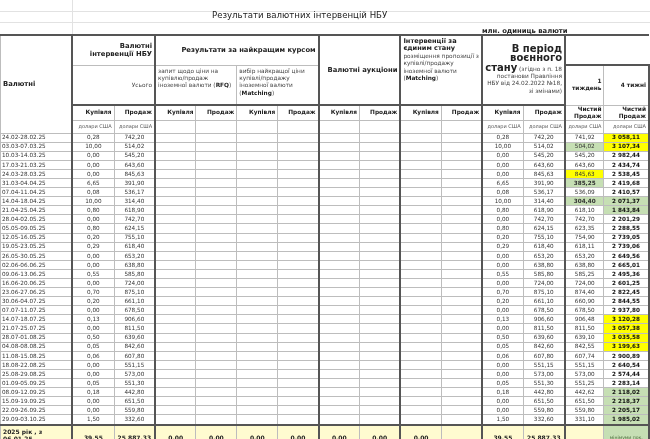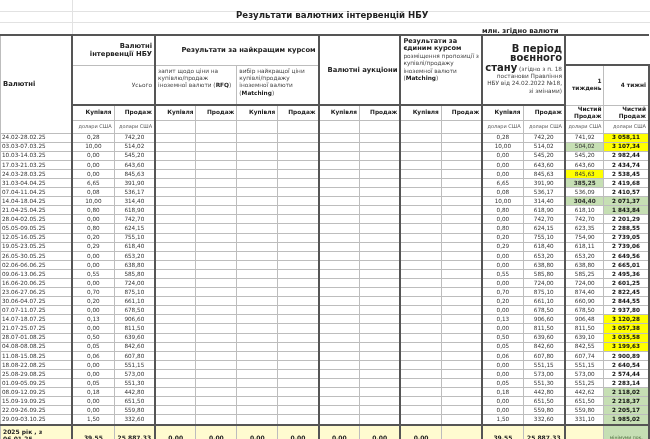--- a/index.html
+++ b/index.html
@@ -2,21 +2,21 @@
 <html><head>
 <meta charset="utf-8">
 <style>
   html, body { margin:0; padding:0; background:#ffffff; }
   body { width:650px; height:439px; overflow:hidden; position:relative;
          font-family:"DejaVu Sans", sans-serif; color:#222; }
   .sheet { position:absolute; left:0; top:0; width:650px; height:439px; }
   
   .gridline-h { position:absolute; left:0; width:650px; height:1px; background:#e2e2e2; }
   .gridline-v { position:absolute; top:0; width:1px; height:34px; background:#e2e2e2; }
-  .title { position:absolute; left:206px; top:10px; font-size:8.6px; font-weight:bold; color:#222; white-space:nowrap;padding-left:30px; }
+  .title { position:absolute; left:182px; top:10px; font-size:8.6px; font-weight:normal; color:#222; white-space:nowrap;padding-left:30px; }
   .units { position:absolute; left:482px; top:27px; font-size:6.8px; font-weight:bold; color:#222; white-space:nowrap; }
 
   table.grid { position:absolute; left:0; top:34px; border-collapse:collapse; table-layout:fixed; }
   table.grid td { border:1px solid #bdbdbd; padding:0 2px; font-size:5.6px; line-height:6.5px; overflow:hidden; white-space:nowrap; }
   table.grid td.h { text-align:right; vertical-align:middle; white-space:normal; }
   .b { font-weight:bold; }
   .hdr-big { font-size:6.8px !important; line-height:8px !important; font-weight:bold; }
   .hdr-sub { font-size:5.8px !important; line-height:7px !important; font-weight:bold; }
   .unit { font-size:5px !important; line-height:5.6px !important; color:#555; }
   .desc { text-align:left !important; font-size:5.8px !important; line-height:7.4px !important; color:#444; vertical-align:top !important; padding-top:2px !important; }
@@ -35,21 +35,21 @@
 </style>
 </head>
 <body>
 
 <div class="sheet">
   <div class="gridline-h" style="top:11px"></div>
   <div class="gridline-h" style="top:22px"></div>
   <div class="gridline-v" style="left:72px"></div>
 
   <div class="title">Результати валютних інтервенцій НБУ</div>
-  <div class="units">млн. згідно валюти</div>
+  <div class="units">млн. одиниць валюти</div>
 
   <table class="grid">
     <colgroup>
       <col style="width:72px">
         <col style="width:42px">
         <col style="width:41px">
       <col style="width:41px">
         <col style="width:41px">
         <col style="width:41px">
         <col style="width:41px">
@@ -64,21 +64,21 @@
     </colgroup>
     <tbody id="tbody">
       <tr class="thickT" style="height:30px">
         <td class="h thickT" rowspan="4" style="text-align:left;border-right:2px solid #555">
           <span class="hdr-big">Валютні</span>
         </td>
         <td class="h thickT thickR hdr-big" colspan="2">Валютні інтервенції НБУ</td>
         <td class="h thickT thickR hdr-big" colspan="4">Результати за найкращим курсом</td>
         <td class="h thickT thickR hdr-big" colspan="2" rowspan="2">Валютні аукціони</td>
         <td class="h thickT thickR desc" colspan="2" rowspan="2">
-          <span class="b" style="font-size:6.6px;color:#222">Результати за єдиним курсом</span><br>
+          <span class="b" style="font-size:6.6px;color:#222">Інтервенції за єдиним стану</span><br>
           <span>розміщення пропозиції з купівлі/продажу іноземної валюти</span><br>
           (<span class="b" style="color:#222">Matching</span>)
         </td>
         <td class="h thickT thickR" colspan="2" rowspan="2" style="font-size:5.8px;line-height:7.4px;color:#444">
           <span class="b" style="font-size:10px;color:#222">В період воєнного стану</span>
           <span>(згідно з п. 18 постанови Правління НБУ від 24.02.2022 №18, зі змінами)</span>
         </td>
         <td class="h" style="border-top:none;border-left:none;border-right:none"></td>
         <td class="h" style="border-top:none;border-left:none;border-right:none"></td>
       </tr>

